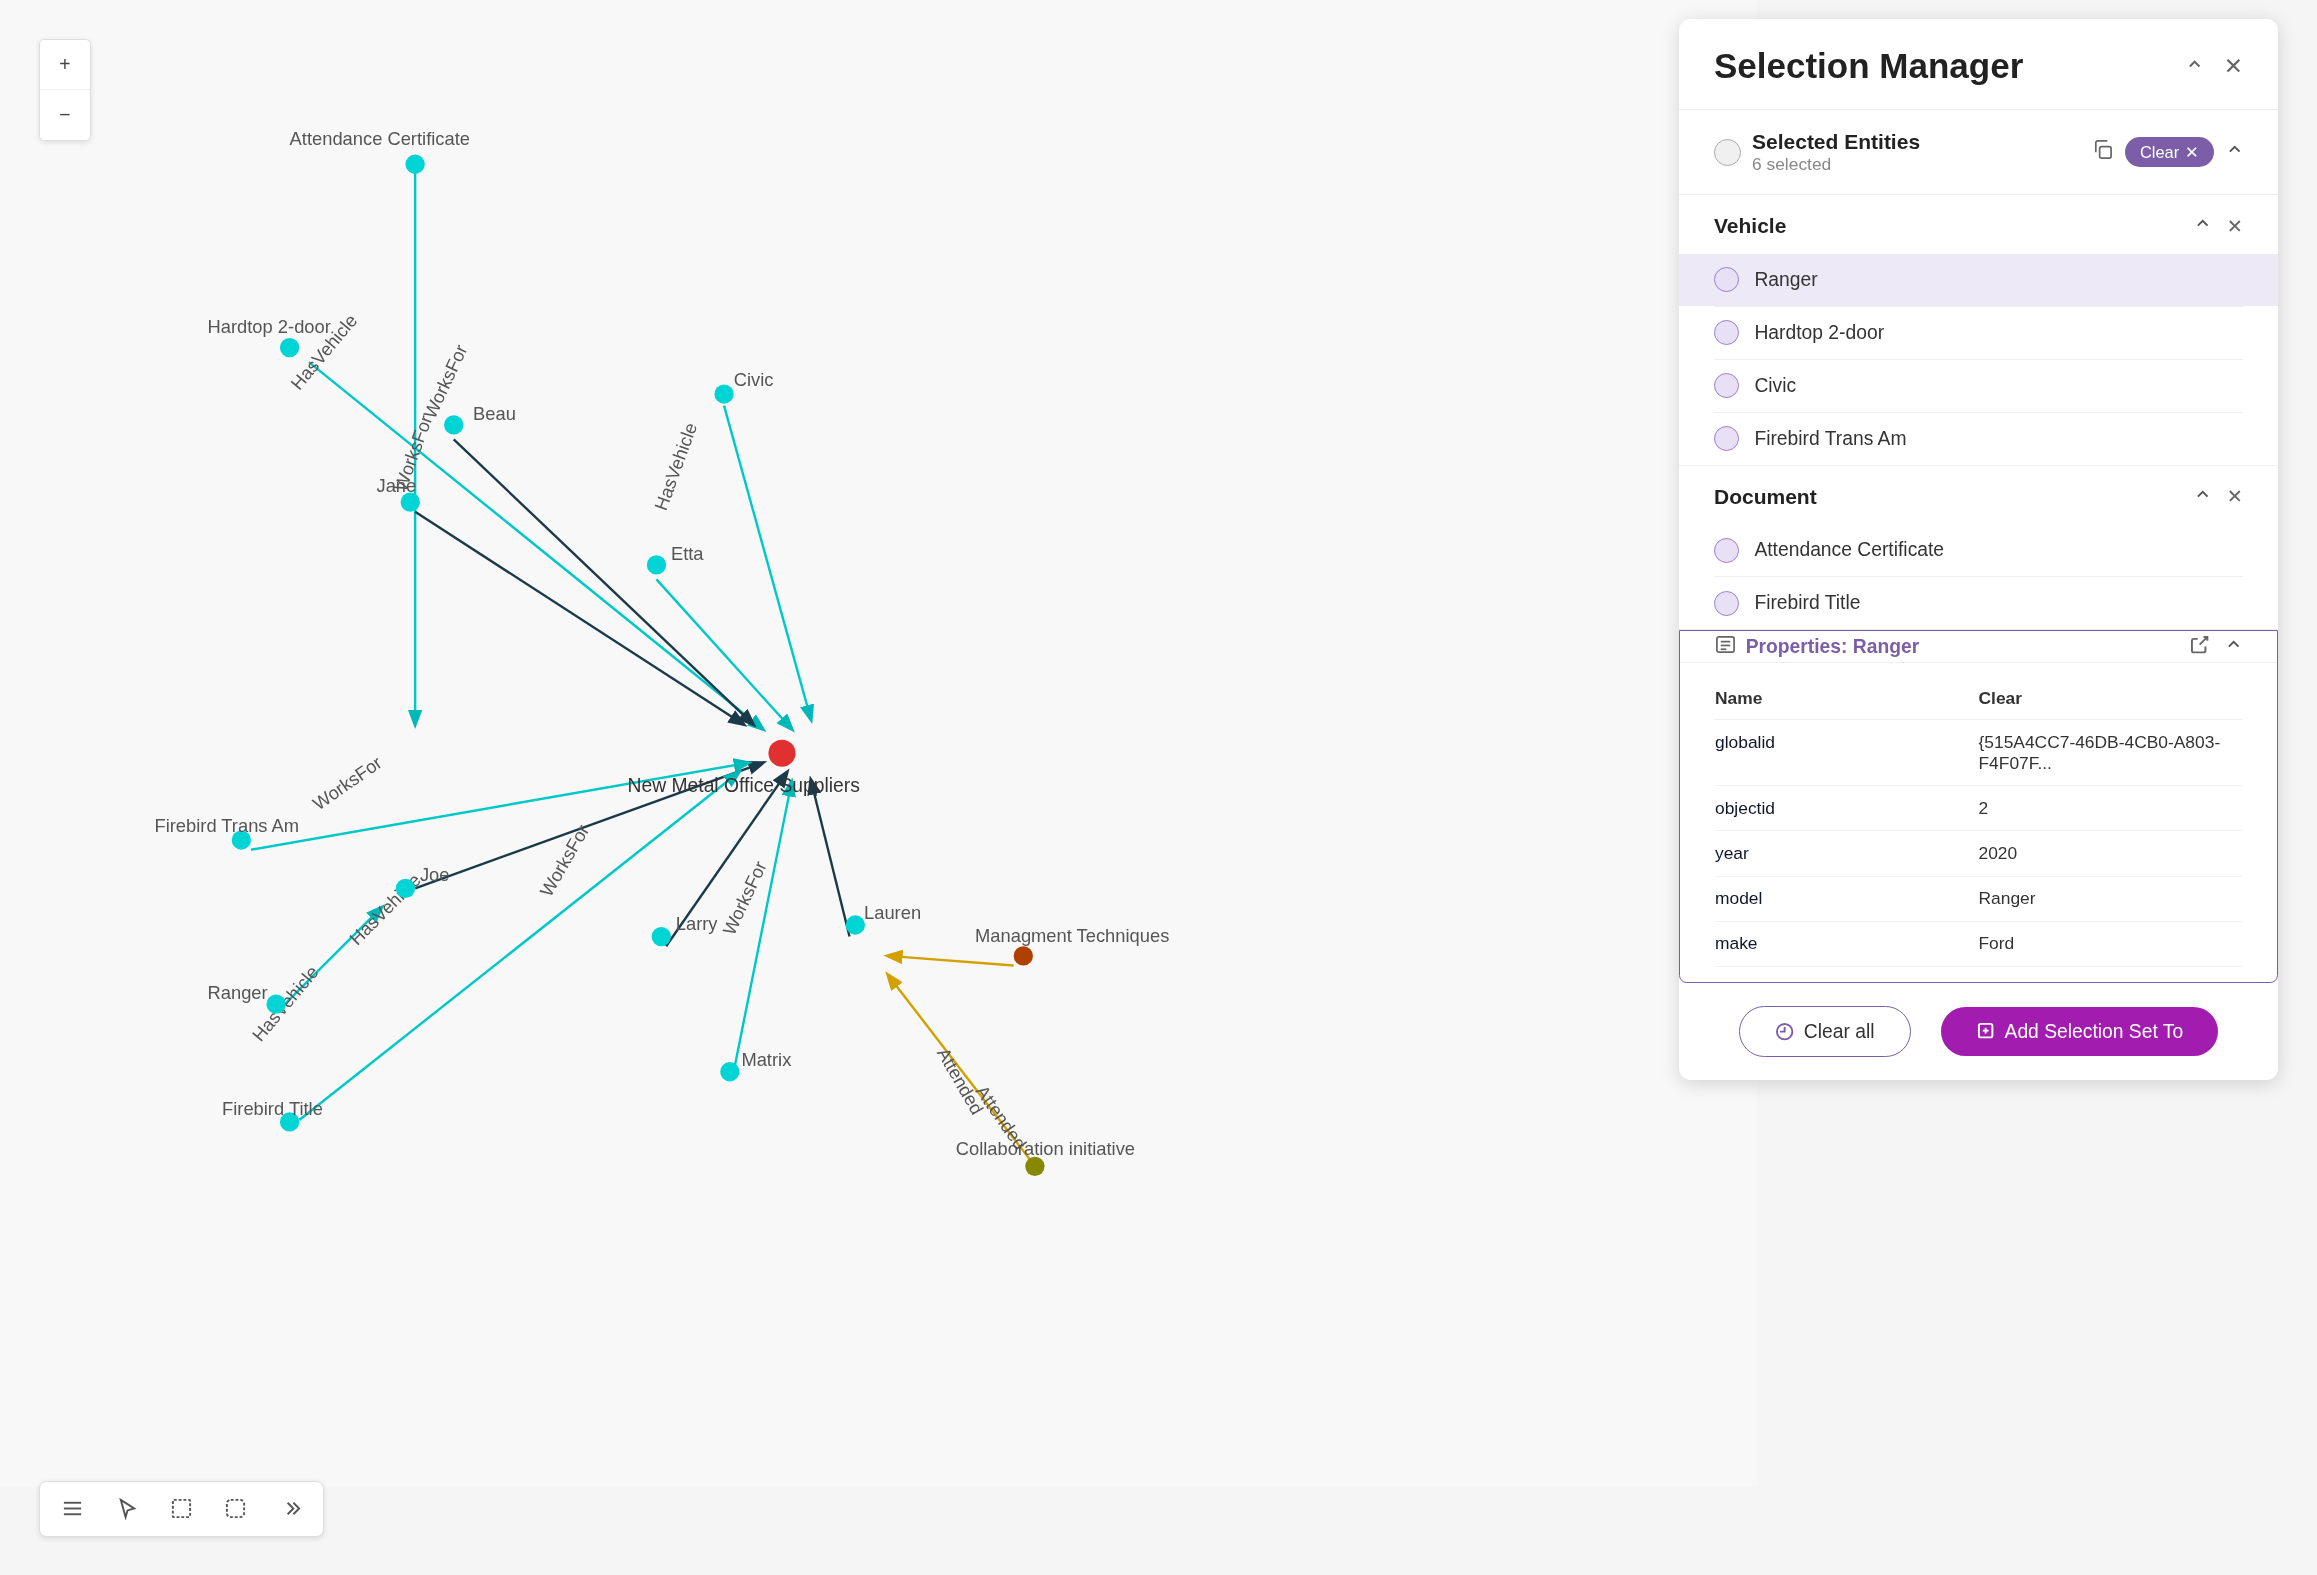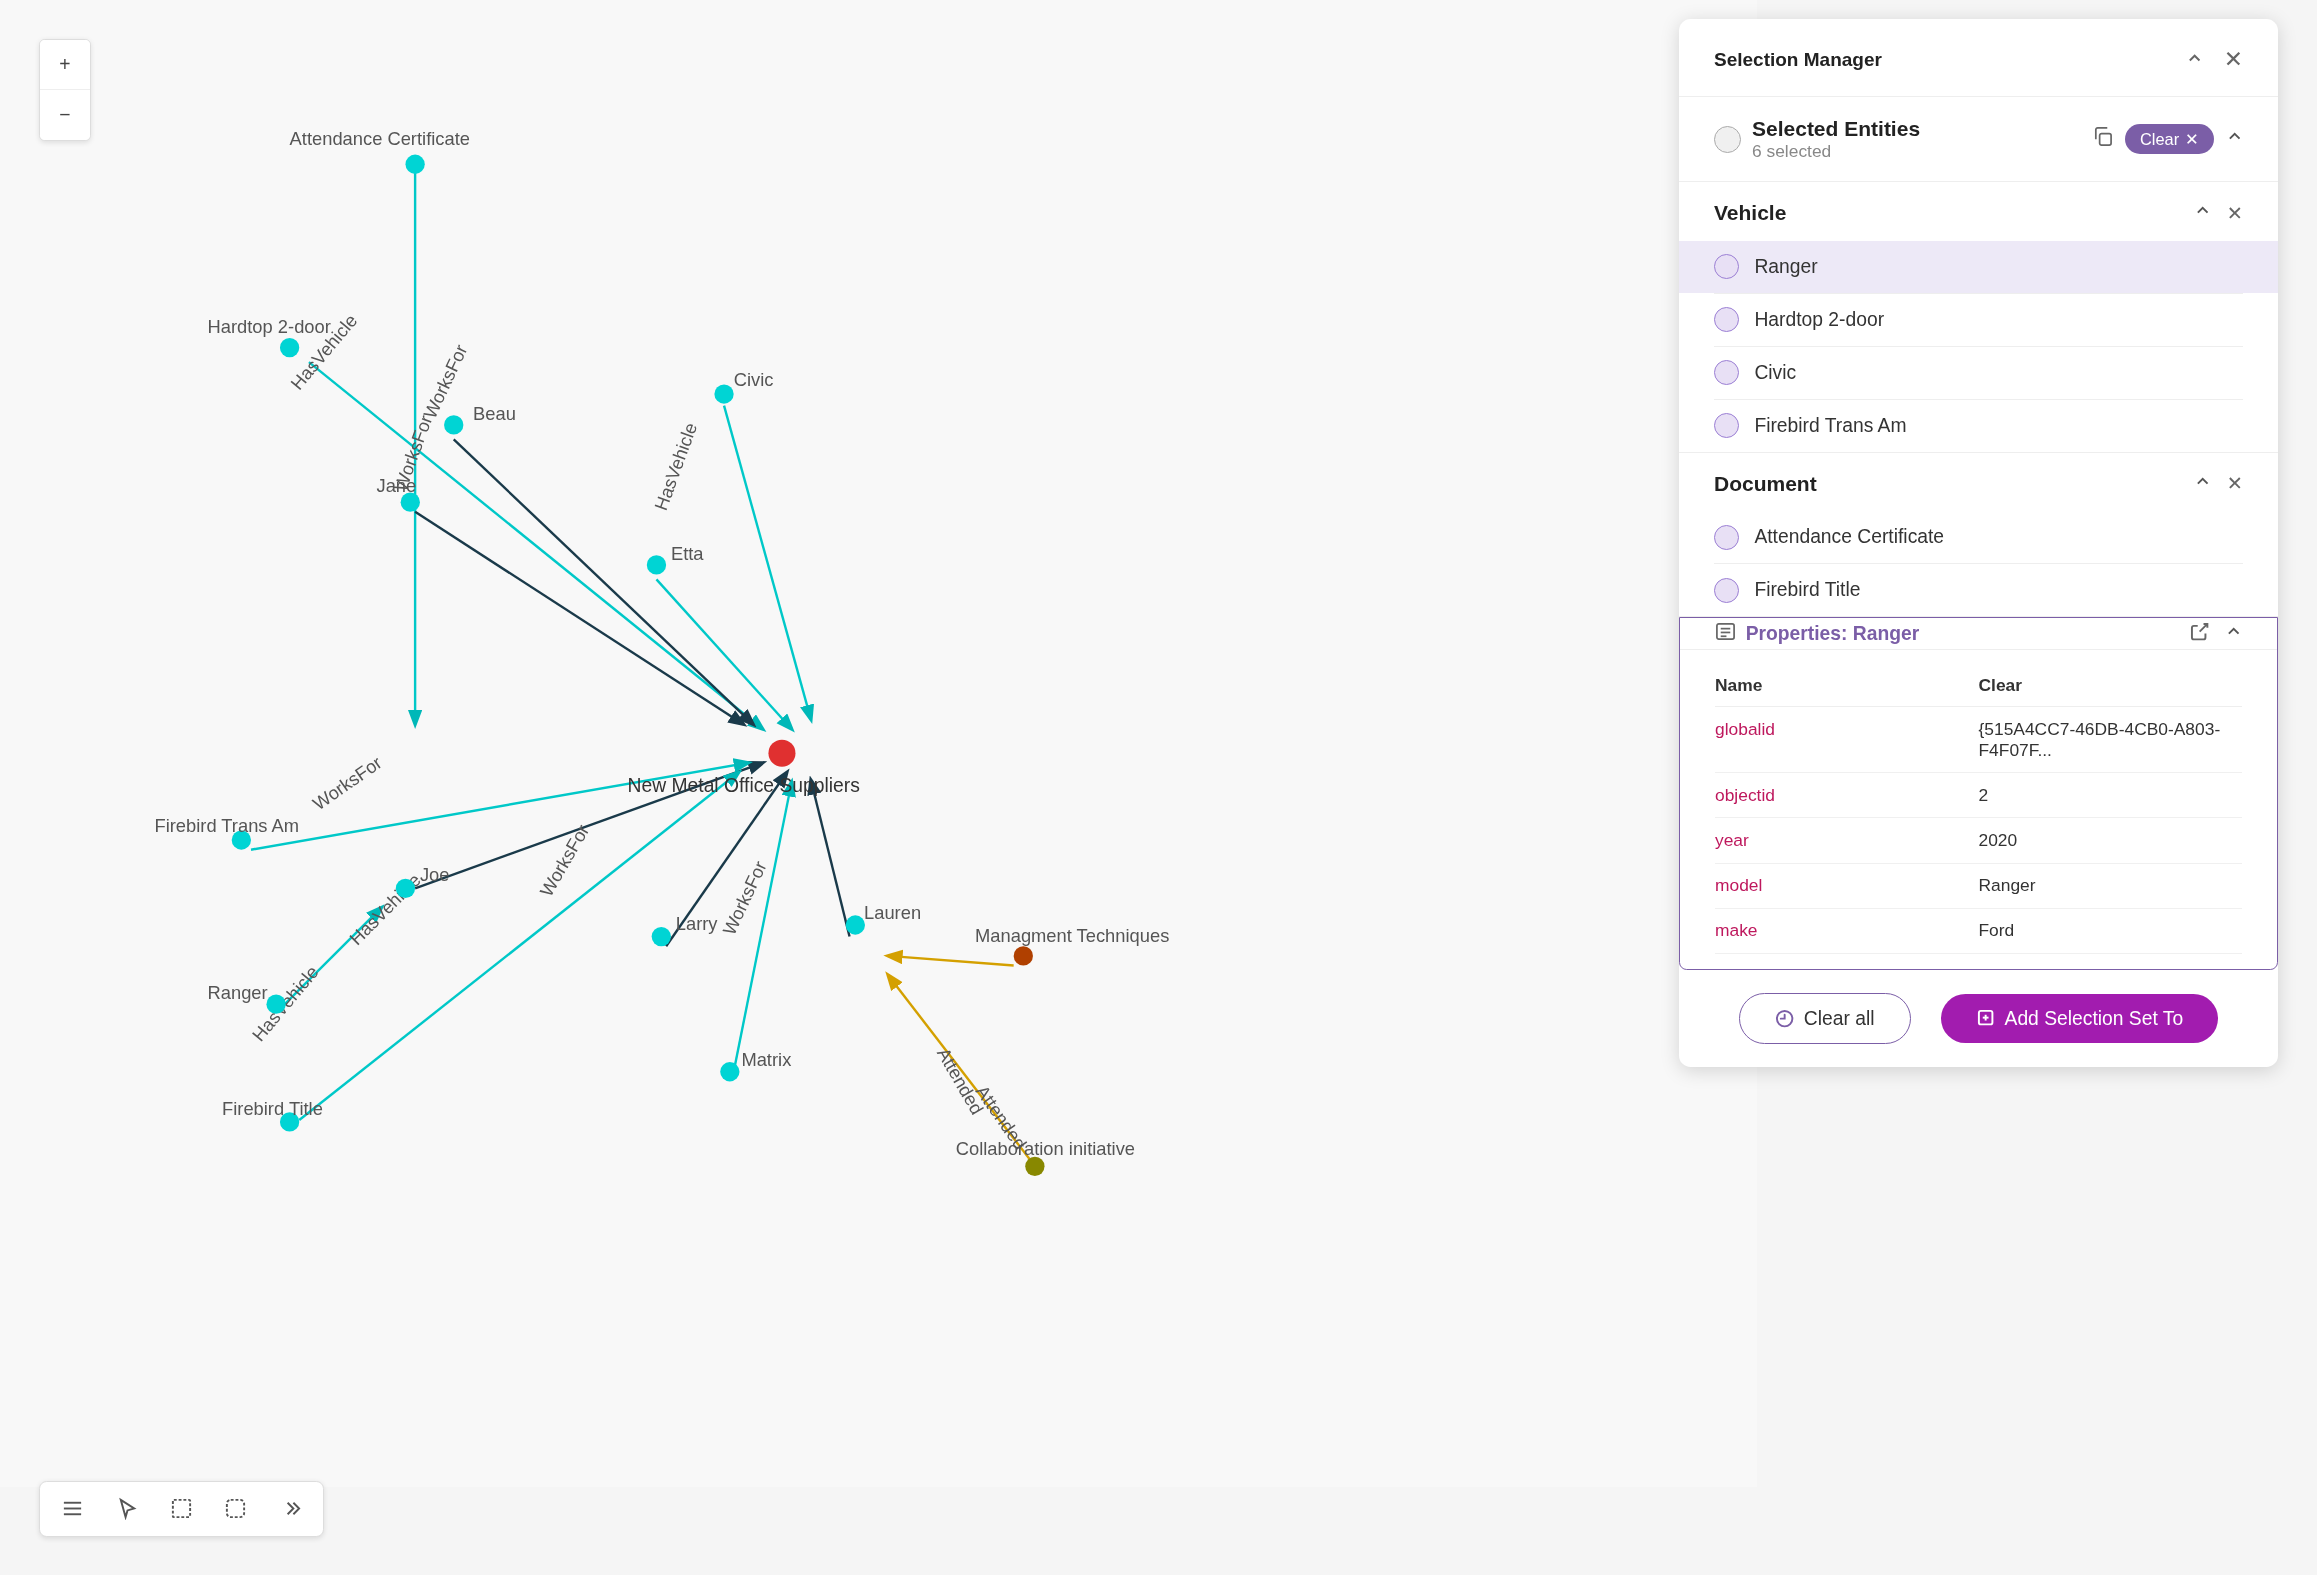--- a/index.html
+++ b/index.html
@@ -88,21 +88,21 @@
     }
 
     .panel-header {
       display: flex;
       align-items: center;
       justify-content: space-between;
       padding: 27px 35px 23px;
       border-bottom: 1px solid #eee;
     }
     .panel-title {
-      font-size: 19px;
+      font-size: 35px;
       font-weight: 600;
       color: #222;
     }
     .panel-header-actions {
       display: flex;
       align-items: center;
       gap: 19.3px;
     }
     .panel-close-btn {
       background: none;
@@ -275,21 +275,21 @@
       color: #333;
     }
     .prop-row {
       display: grid;
       grid-template-columns: 1fr 1fr;
       padding: 11.6px 0;
       border-bottom: 1px solid #f0f0f0;
     }
     .prop-name {
       font-size: 17.4px;
-      color: #be185d;
+      color: #0f172a;
     }
     .prop-value {
       font-size: 17.4px;
       color: #333;
     }
 
     
     .panel-footer {
       display: flex;
       align-items: center;

